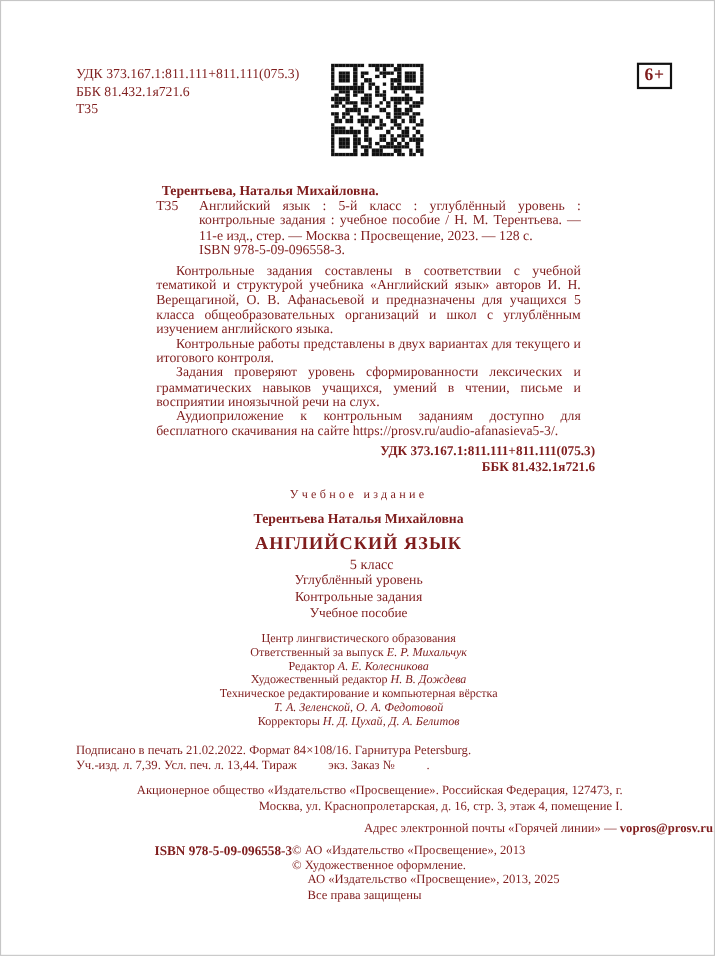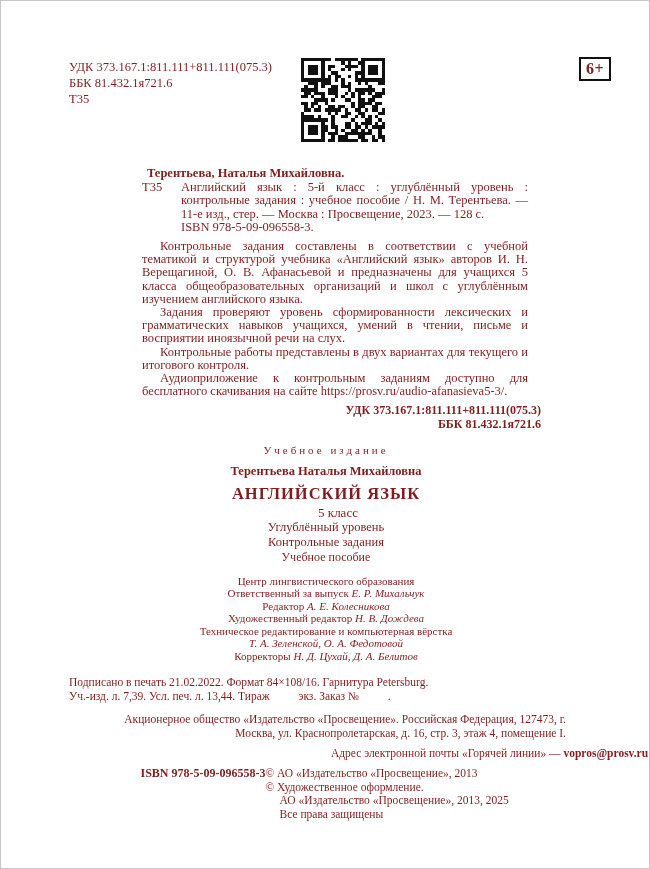--- a/index.html
+++ b/index.html
@@ -711,22 +711,22 @@
 
     <div class="bib-author">Терентьева, Наталья Михайловна.</div>
     <div class="bib-body">
       <span class="bib-sign">Т35</span>
       <p>Английский язык : 5-й класс : углублённый уровень : контрольные задания :  учебное пособие / Н. М. Терентьева. — 11-е изд., стер. — Москва : Просвещение, 2023. — 128 с.</p>
       <p class="bib-isbn">ISBN 978-5-09-096558-3.</p>
     </div>
 
     <div class="annot">
       <p>Контрольные задания составлены в соответствии с учебной тематикой и структурой учебника «Английский язык» авторов И. Н. Верещагиной, О. В. Афанасьевой и предназначены для учащихся 5 класса общеобразовательных организаций и школ с углублённым изучением английского языка.</p>
+      <p>Контрольные работы представлены в двух вариантах для текущего и итогового контроля.</p>
       <p>Задания проверяют уровень сформированности лексических и грамматических навыков учащихся, умений в чтении, письме и восприятии иноязычной речи на слух.</p>
-      <p>Контрольные работы представлены в двух вариантах для текущего и итогового контроля.</p>
       <p>Аудиоприложение к контрольным заданиям доступно для бесплатного скачивания на сайте https://prosv.ru/audio-afanasieva5-3/.</p>
     </div>
 
     <div class="cls-repeat">
       <div>УДК 373.167.1:811.111+811.111(075.3)</div>
       <div>ББК 81.432.1я721.6</div>
     </div>
 
     <div class="edition">
       <div class="ed-kind">Учебное издание</div>

